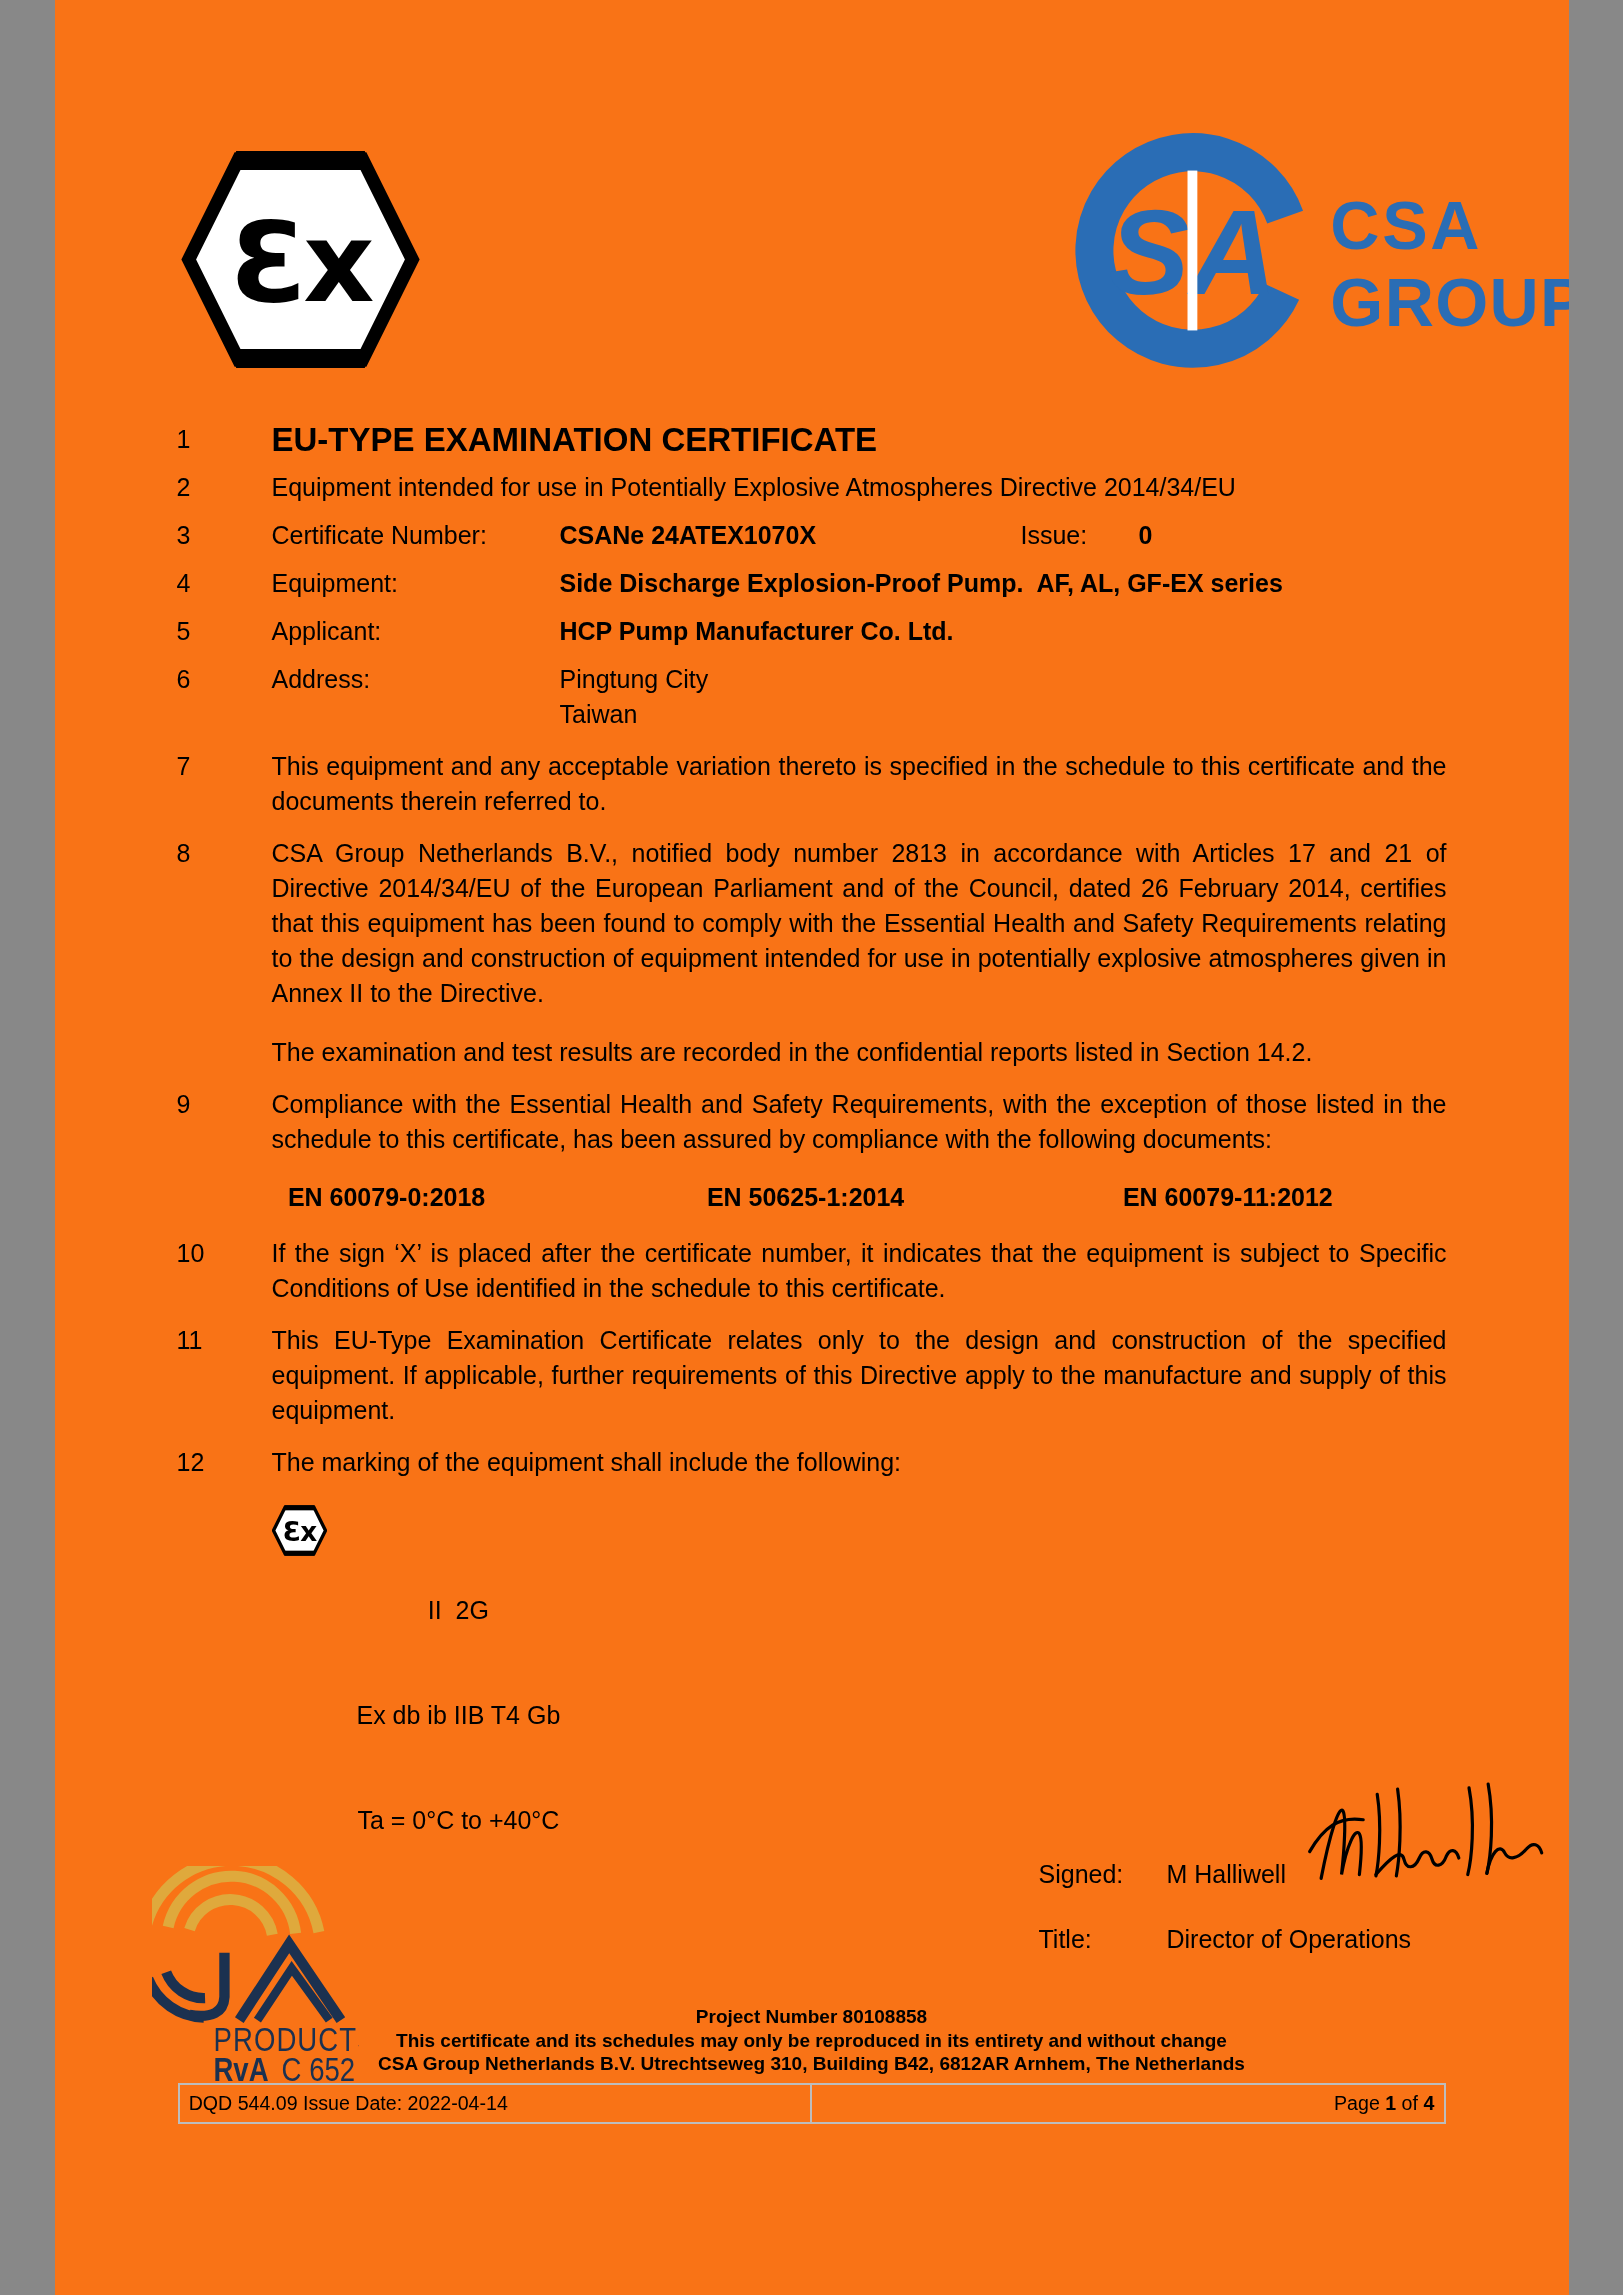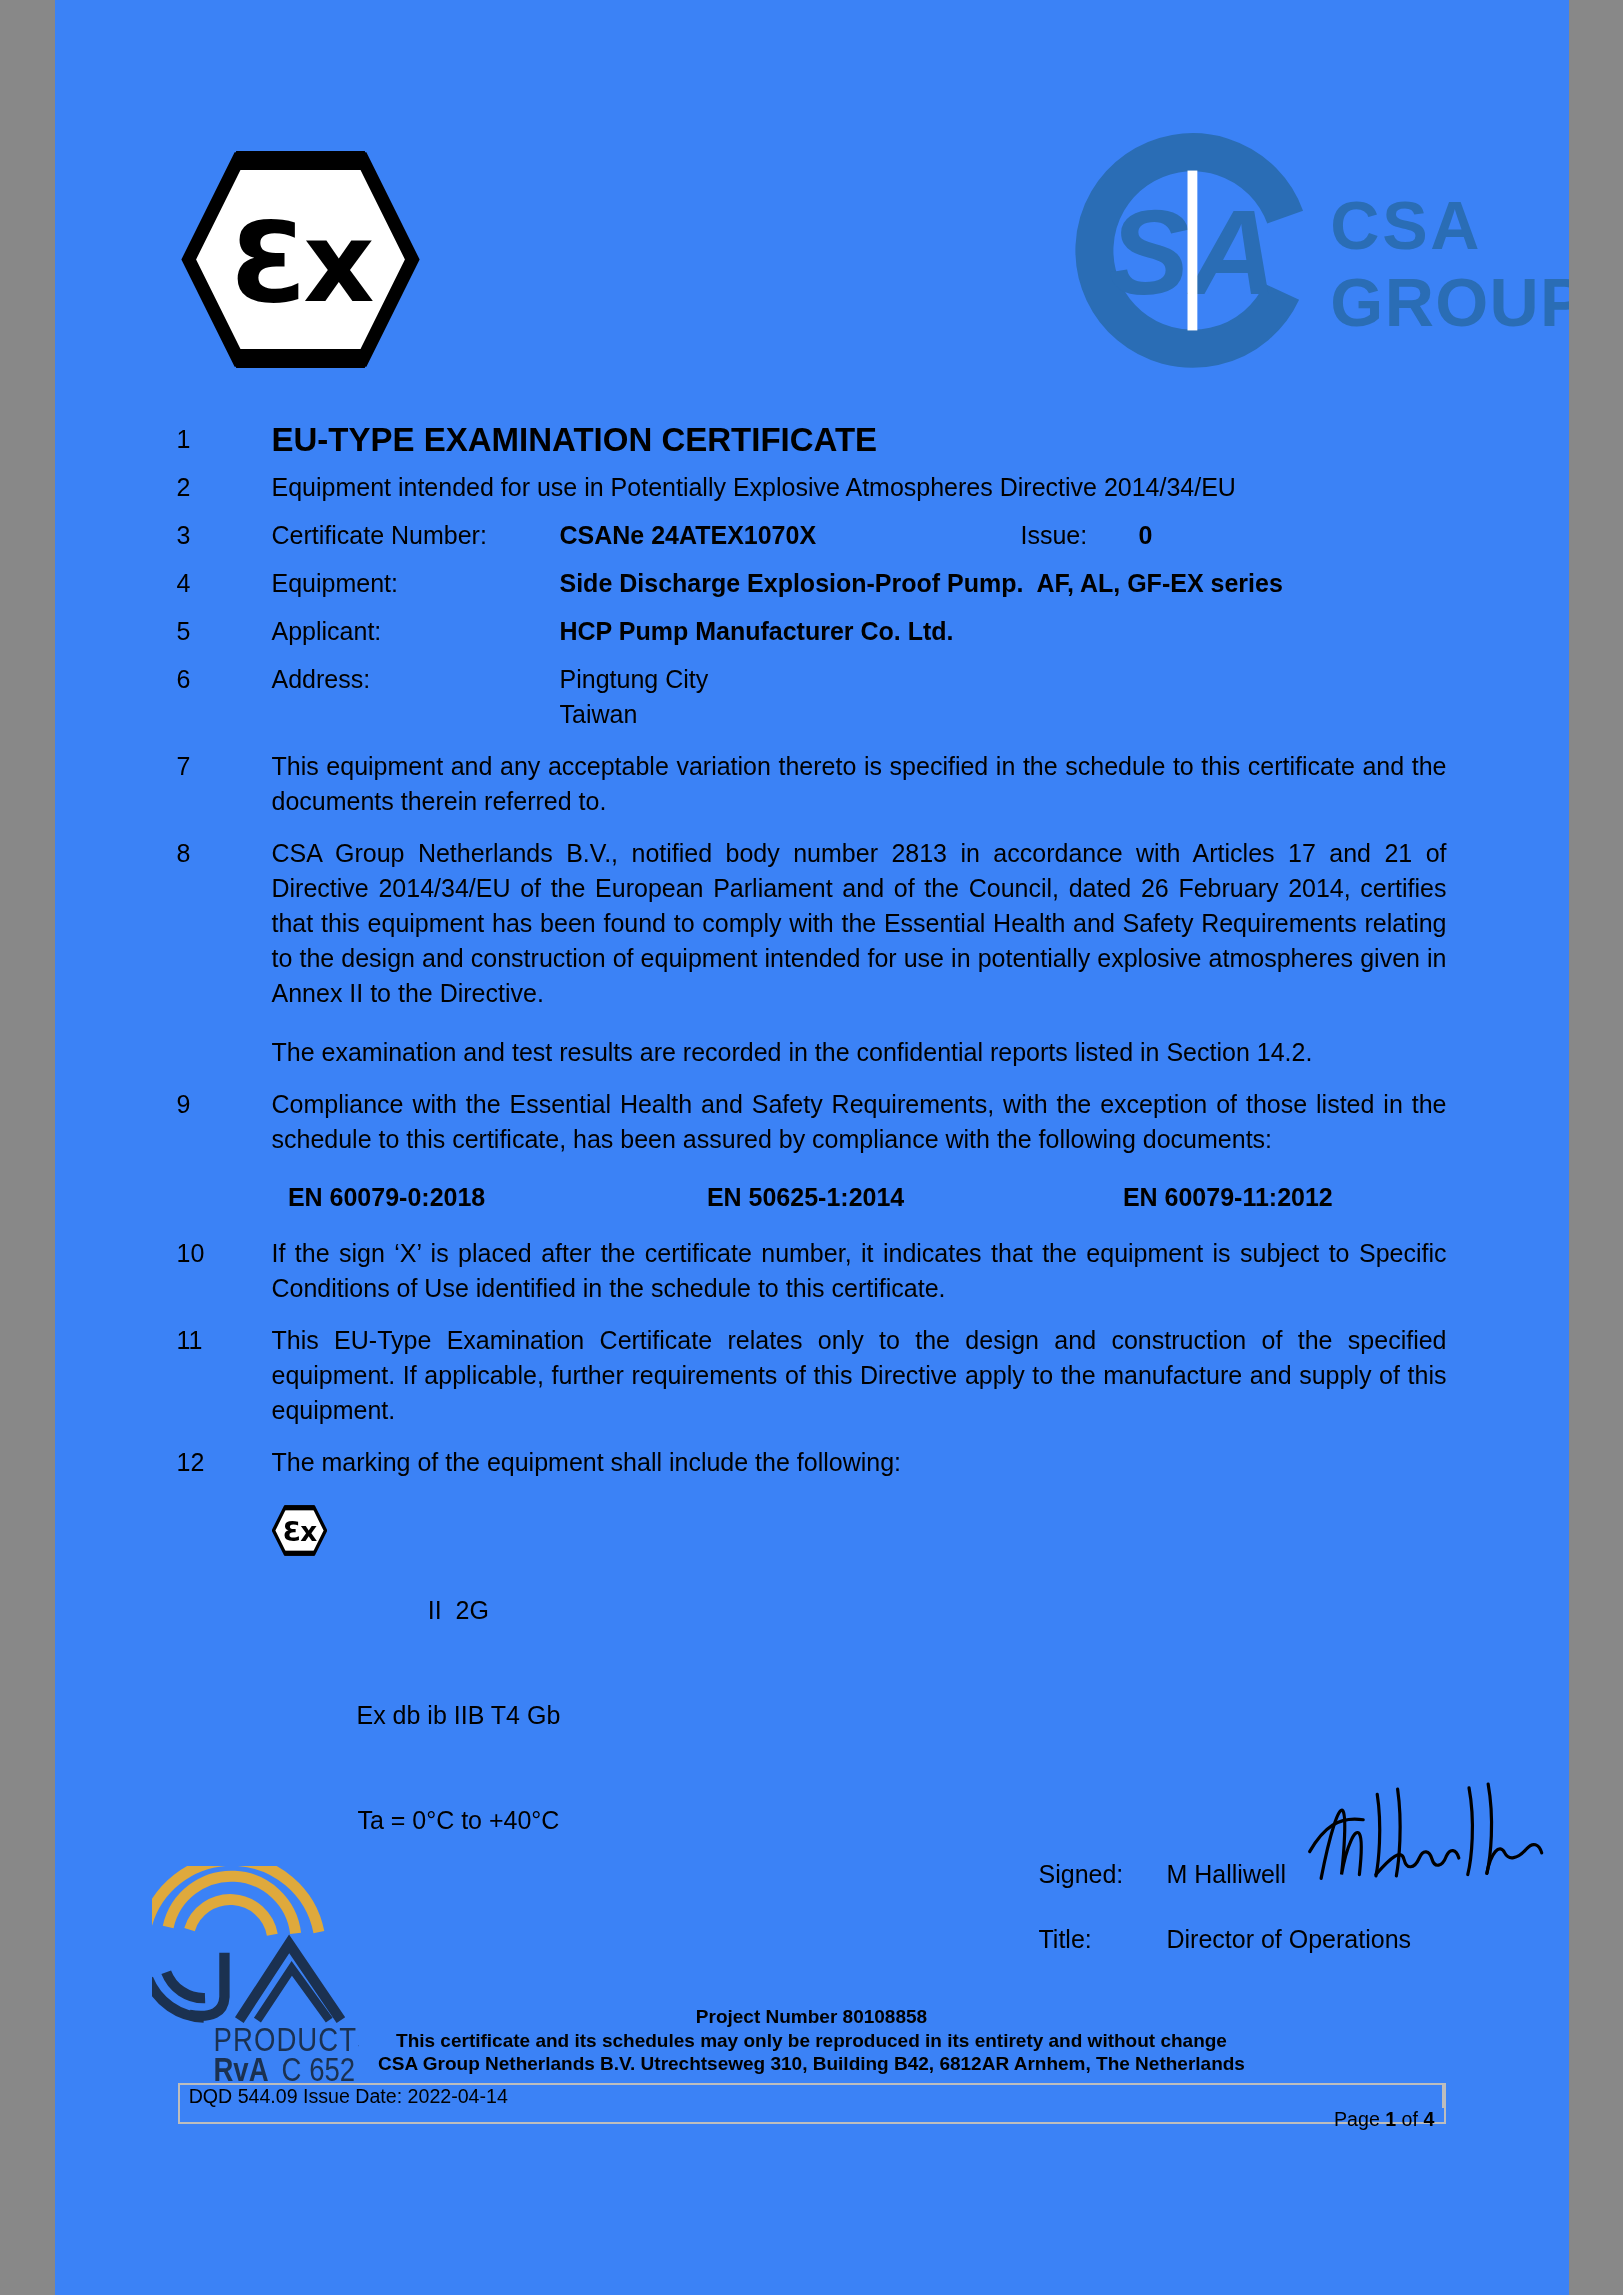--- a/index.html
+++ b/index.html
@@ -1,16 +1,16 @@
 <!DOCTYPE html>
 <html style="font-size:10.5px"><head>
 <meta charset="utf-8">
 <style>
   html,body{margin:0;padding:0;background:#888;}
-  .page{position:relative;width:1514px;height:2295px;background:#3b82f6;margin:0 auto;
+  .page{position:relative;width:1514px;height:2295px;background:#f97316;margin:0 auto;
         font-family:"Liberation Sans",sans-serif;color:#000;overflow:hidden;}
   .content{position:absolute;left:122px;right:122px;top:0;font-size:25px;line-height:35px;}
   .header-block{position:relative;height:422px;}
   .ex-logo-big{position:absolute;left:3.3px;top:151px;}
   .csa-logo{position:absolute;left:826px;top:126px;}
   .item{display:grid;grid-template-columns:95px 1fr;}
   .mb-s{margin-bottom:13px;}
   .mb-m{margin-bottom:17px;}
   .num{font-size:25px;}
   .cert-title{font-weight:bold;font-size:33px;letter-spacing:0px;}
@@ -28,21 +28,21 @@
   .marking-lines{margin-left:30px;white-space:pre;line-height:35px;margin-top:18.3px;text-align:center;}
   .mini-hex{flex:0 0 auto;}
   .sig-block{position:absolute;left:952px;top:1857px;font-size:25px;line-height:35px;margin-left:32px;}
   .sig-row{display:grid;grid-template-columns:128px auto;}
   .sig-row2{margin-top:30px;}
   .signature-svg{position:absolute;left:1247px;top:1754px;}
   .rva-logo{position:absolute;left:97px;top:1866px;}
   .footer-center{position:absolute;left:0;right:0;top:2005px;text-align:center;
                  font-size:19px;line-height:23.6px;font-weight:bold;}
   .footer-table{position:absolute;left:123px;right:123px;top:2083px;height:37px;
-                display:grid;grid-template-columns:1fr;border:2px solid #bdbdbd;
+                display:grid;grid-template-columns:1fr 1fr;border:2px solid #bdbdbd;
                 font-size:19.6px;}
   .footer-cell-l{border-right:2px solid #bdbdbd;display:flex;align-items:center;padding-left:9.2px;}
   .footer-cell-r{display:flex;align-items:center;justify-content:flex-end;padding-right:9.2px;}
   .fw-b{font-weight:bold;white-space:pre;}
   .fw-n{white-space:pre;}
 </style>
 </head>
 <body>
 
 <div class="page">

